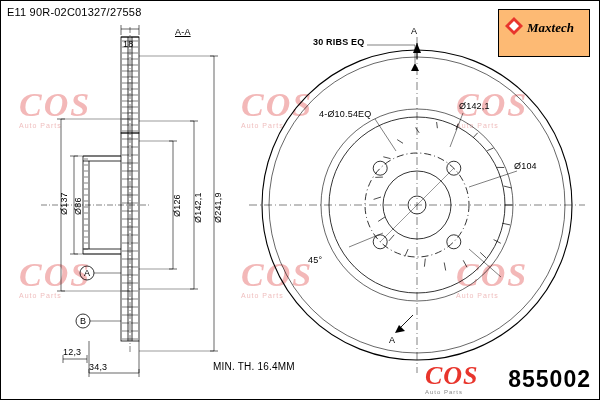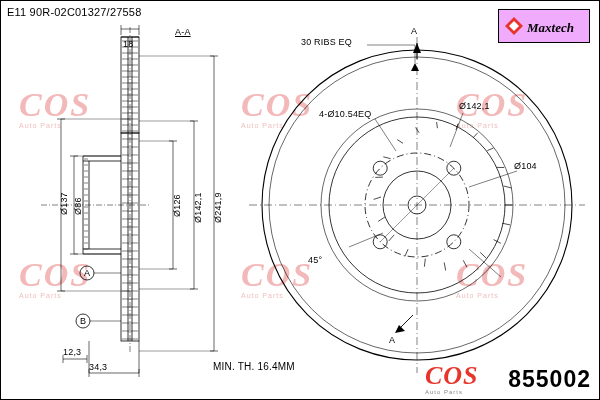--- a/index.html
+++ b/index.html
@@ -54,23 +54,23 @@
     color: #f0c0c0;
     letter-spacing: 1px;
     margin-top: 1px;
   }
   
   #logo-box {
     position: absolute;
     left: 497px;
     top: 8px;
     width: 92px;
-    height: 34px;
+    height: 48px;
     border: 1px solid #000000;
-    background: #f0abfc;
+    background: #fdba74;
     box-sizing: border-box;
   }
   #logo-mark {
     position: absolute;
     left: 5px;
     top: 6px;
     width: 20px;
     height: 20px;
   }
   #logo-text {
@@ -395,21 +395,21 @@
   <div class="txt vert" style="left:192px; top:222px;">Ø142,1</div>
   <div class="txt vert" style="left:212px; top:222px;">Ø241,9</div>
 
   <div class="txt" style="left:62px; top:346px;">12,3</div>
   <div class="txt" style="left:88px; top:361px;">34,3</div>
   <div class="txt" id="bottom-note">MIN. TH. 16.4MM</div>
 
   <div class="txt" style="left:83px; top:267px;">A</div>
   <div class="txt" style="left:79px; top:315px;">B</div>
 
-  <div class="txt" style="left:300px; top:36px;">30 RIBS EQ</div>
+  <div class="txt" style="left:312px; top:36px;font-weight:bold;">30 RIBS EQ</div>
   <div class="txt" style="left:410px; top:25px;">A</div>
   <div class="txt" style="left:388px; top:334px;">A</div>
   <div class="txt" style="left:318px; top:108px;">4-Ø10.54EQ</div>
   <div class="txt" style="left:458px; top:100px;">Ø142,1</div>
   <div class="txt" style="left:513px; top:160px;">Ø104</div>
   <div class="txt" style="left:307px; top:238px;margin-top:16px;">45°</div>
 
   <div id="logo-box">
     <svg id="logo-mark" viewBox="0 0 20 20">
       <polygon points="10,1 19,10 10,19 1,10" fill="#e8352c"></polygon>

